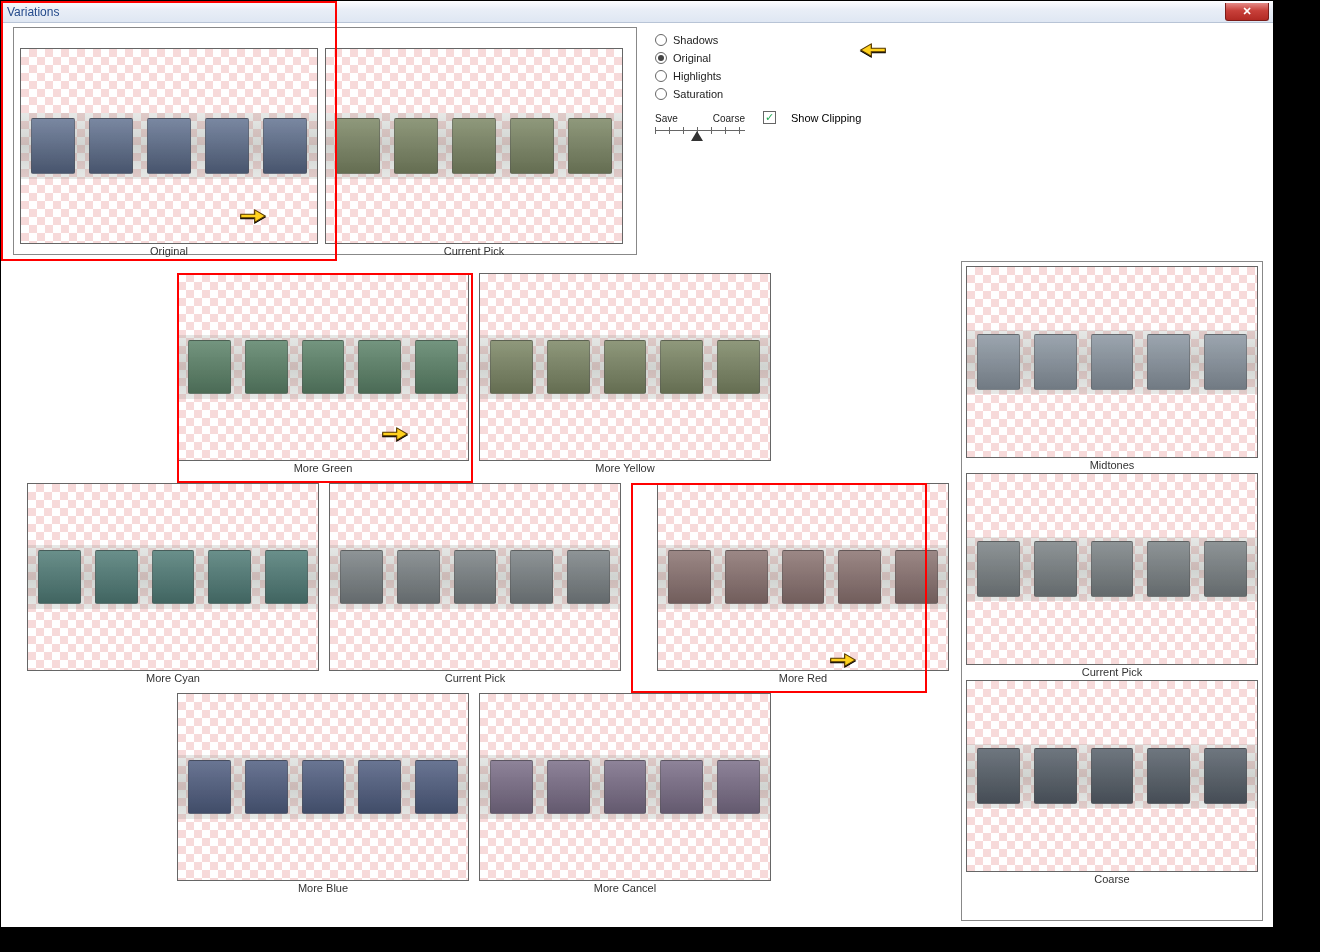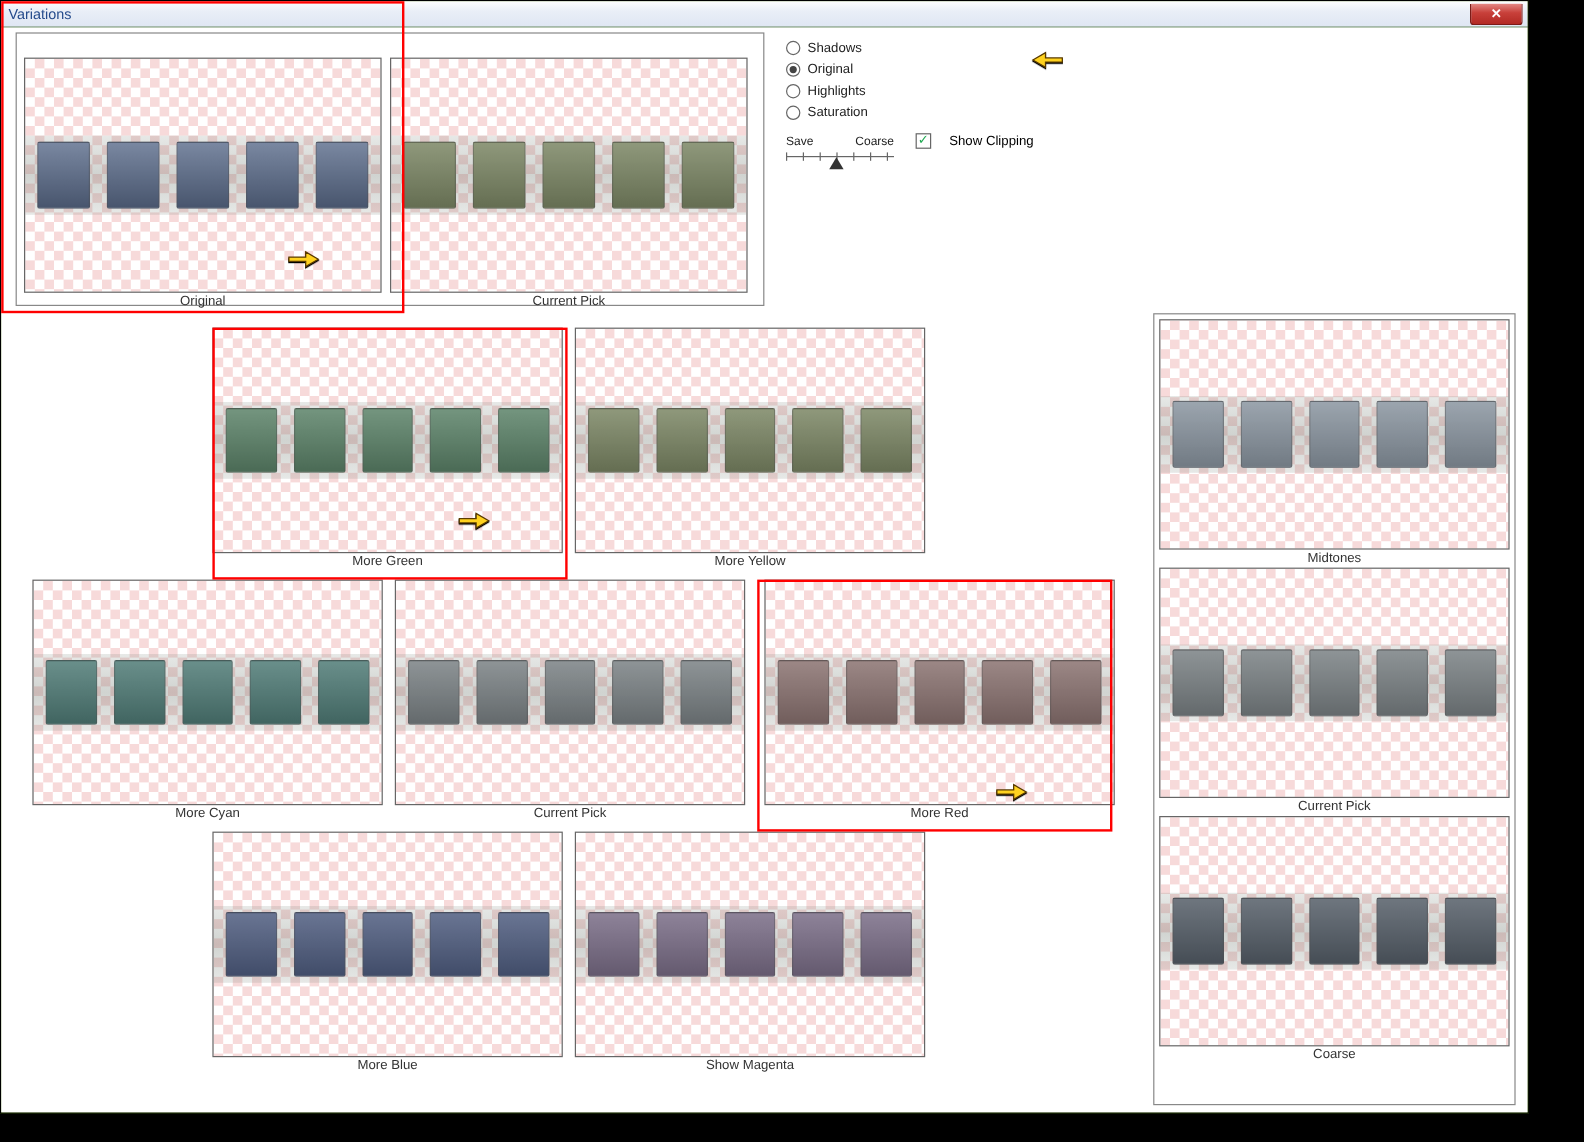--- a/index.html
+++ b/index.html
@@ -270,21 +270,21 @@
             <div class="band">
               <div class="tile"></div>
               <div class="tile"></div>
               <div class="tile"></div>
               <div class="tile"></div>
               <div class="tile"></div>
             </div>
           </div>
         <span class="thumb-label">Current Pick</span>
       </div>
-      <div class="cell" style="left:636px; top:460px;">
+      <div class="cell" style="left:656px; top:460px;">
         <div class="thumb small c-red">
             <div class="band">
               <div class="tile"></div>
               <div class="tile"></div>
               <div class="tile"></div>
               <div class="tile"></div>
               <div class="tile"></div>
             </div>
           </div>
         <span class="thumb-label">More Red</span>
@@ -305,21 +305,21 @@
       <div class="cell" style="left:478px; top:670px;">
         <div class="thumb small c-magenta">
             <div class="band">
               <div class="tile"></div>
               <div class="tile"></div>
               <div class="tile"></div>
               <div class="tile"></div>
               <div class="tile"></div>
             </div>
           </div>
-        <span class="thumb-label">Show Magenta</span>
+        <span class="thumb-label">More Cancel</span>
       </div>
     </div>
 
     <div class="rightcol">
       <div class="rc">
         <div class="thumb c-light">
             <div class="band">
               <div class="tile"></div>
               <div class="tile"></div>
               <div class="tile"></div>

